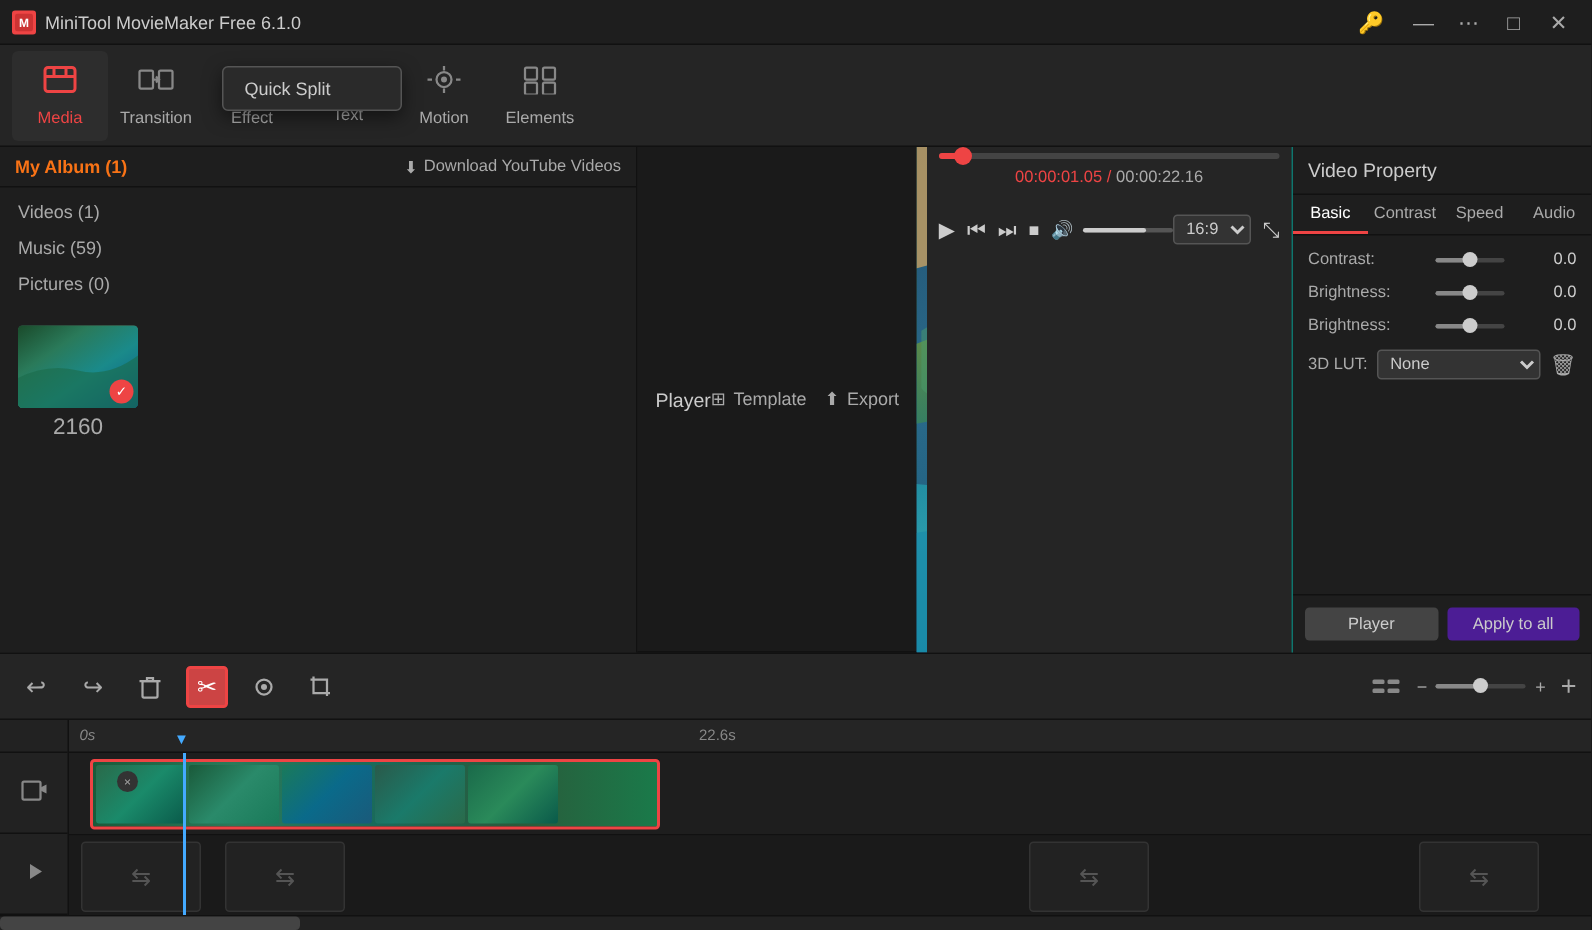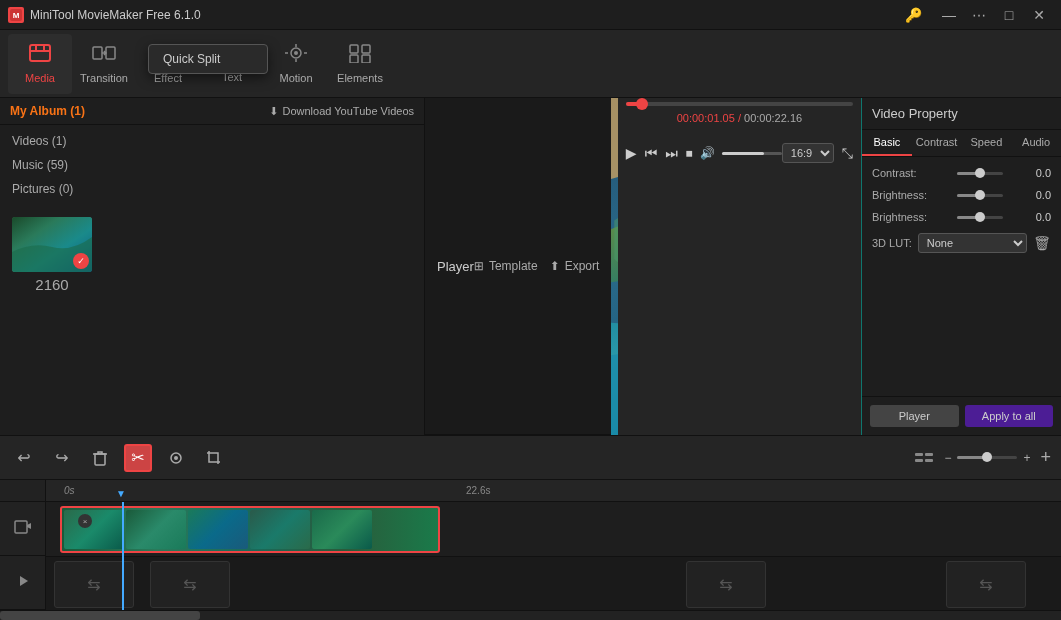--- a/index.html
+++ b/index.html
@@ -440,21 +440,21 @@
           <svg width="18" height="18" viewBox="0 0 18 18">
               <path d="M6 4v10l8-5z" fill="#888"></path>
             </svg>
         </span>
       </div>
     </div>
 
     <div id="timeline-tracks">
 
       <div id="timeline-ruler">
-        <span style="position:absolute;left:18px;font-style:italic;">0s</span>
+        <span style="position:absolute;left:7px;font-style:italic;">0s</span>
         <span style="position:absolute;left:420px;">22.6s</span>
       </div>
 
       <div id="track-area">
 
         <div class="timeline-cursor"></div>
 
         <div id="video-track">
           <div class="video-clip">
             <div class="clip-frame"></div>

